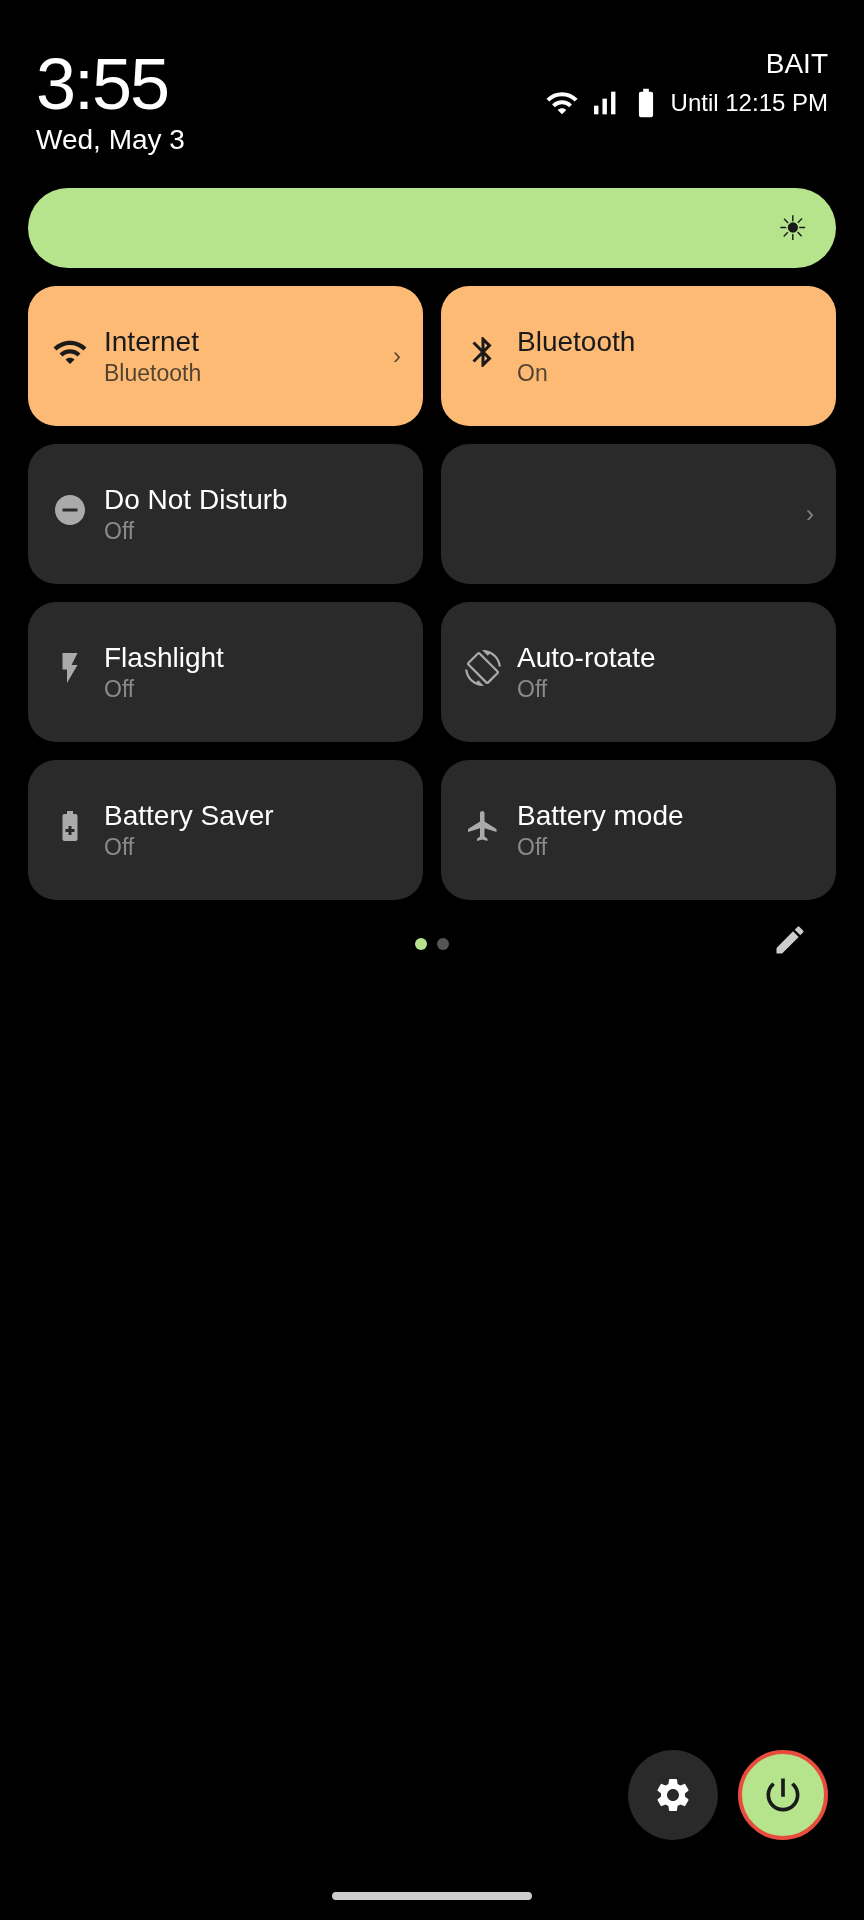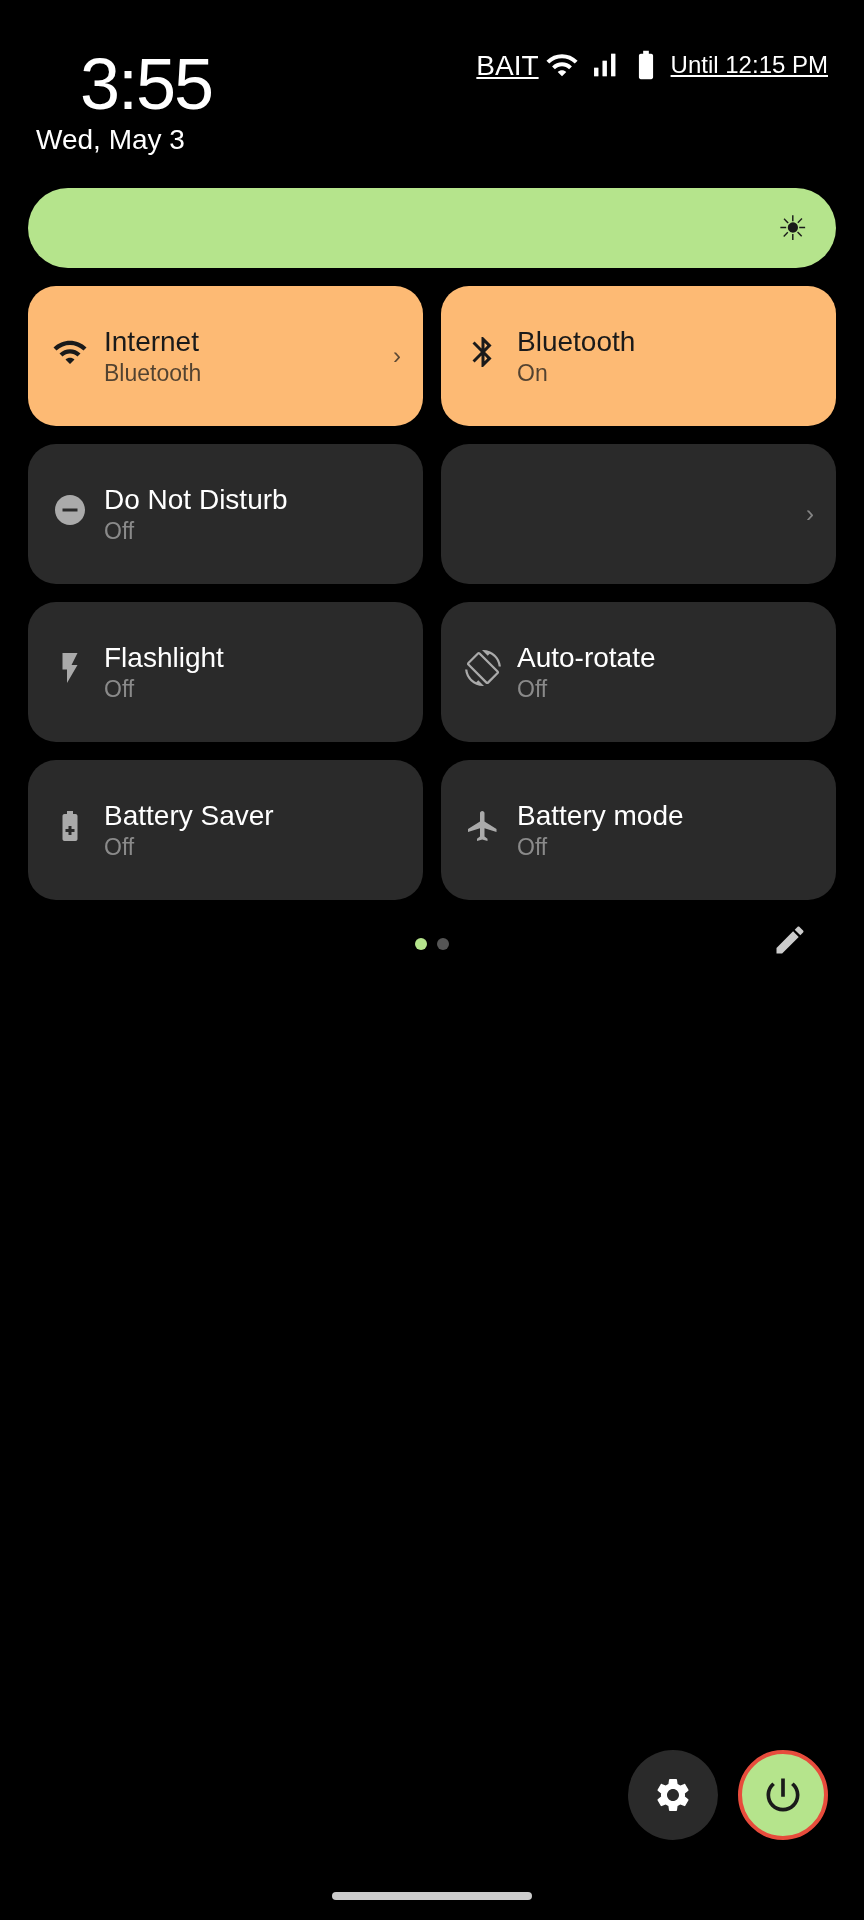--- a/index.html
+++ b/index.html
@@ -20,35 +20,33 @@
       display: flex;
       justify-content: space-between;
       align-items: flex-start;
     }
 
     .status-time {
       font-size: 72px;
       font-weight: 400;
       line-height: 1;
       letter-spacing: -2px;
-      margin-left: 44px;
     }
 
     .status-date {
       font-size: 28px;
       color: #fff;
       margin-top: 4px;
     }
 
     .status-right {
       display: flex;
-      flex-direction: row;
+      flex-direction: column;
       align-items: flex-end;
       gap: 6px;
-      text-decoration: underline;
     }
 
     .status-carrier {
       font-size: 28px;
       font-weight: 500;
     }
 
     .status-icons {
       display: flex;
       align-items: center;

